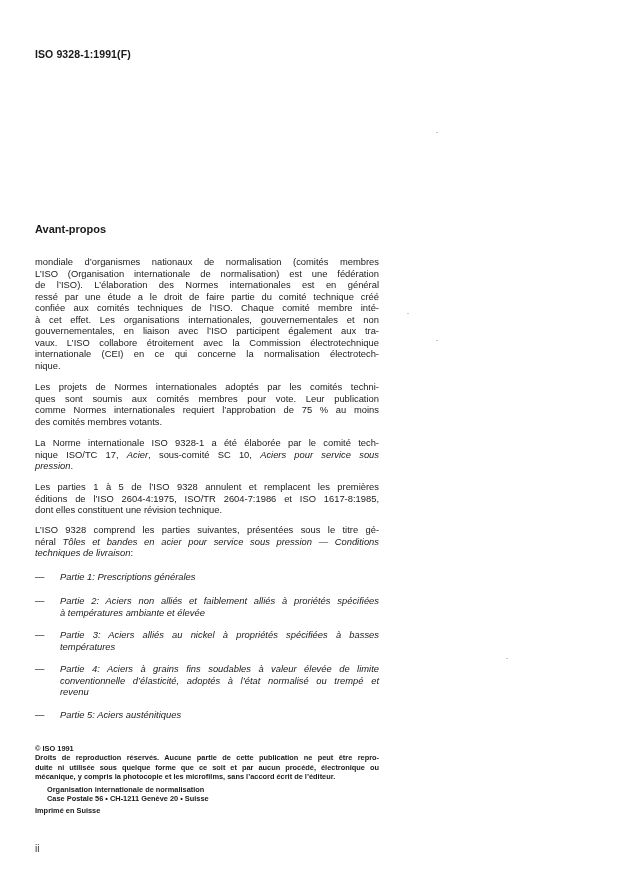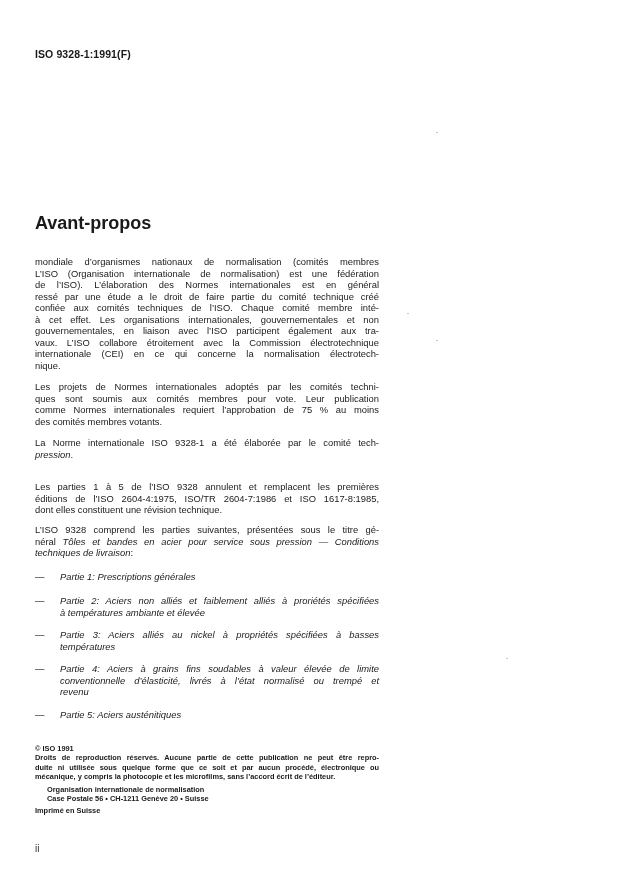--- a/index.html
+++ b/index.html
@@ -1,20 +1,20 @@
 <!DOCTYPE html>
 <html><head>
 <meta charset="utf-8">
 <style>
   html, body { margin: 0; padding: 0; background: #ffffff; }
   body { width: 620px; height: 876px; position: relative; overflow: hidden;
          font-family: "Liberation Sans", sans-serif; color: #1a1a1a; }
   .abs { position: absolute; text-align: right; }
   .doc-id { left: 35px; top: 48px; font-size: 10.5px; font-weight: bold; letter-spacing: 0.1px; }
-  .heading { left: 35px; top: 213px; font-size: 18px; font-weight: bold; }
+  .heading { left: 35px; top: 223px; font-size: 11px; font-weight: bold; }
   .col { position: absolute; left: 35px; width: 344px; font-size: 9.4px; line-height: 11.55px; }
   .line { display: block; white-space: nowrap; text-align: justify; text-align-last: justify; height: 11.55px; }
   .line.last { text-align-last: left; }
   .it { font-style: italic; }
   .bullet { position: absolute; left: 35px; width: 344px; font-size: 9.4px; line-height: 11.55px; font-style: italic; }
   .bullet .dash { position: absolute; left: 0; top: 0; font-style: normal; }
   .bullet .btext { position: absolute; left: 25px; width: 319px; }
   .fine { position: absolute; left: 35px; width: 344px; font-size: 7.4px; line-height: 9.4px; }
   .fine .line { height: 9.4px; font-weight: bold; }
   .indent { padding-left: 12px; }
@@ -43,20 +43,21 @@
 
 <div class="col" style="top:381px;">
   <span class="line">Les projets de Normes internationales adoptés par les comités techni-</span>
   <span class="line">ques sont soumis aux comités membres pour vote. Leur publication</span>
   <span class="line">comme Normes internationales requiert l’approbation de 75 % au moins</span>
   <span class="line last">des comités membres votants.</span>
 </div>
 
 <div class="col" style="top:437px;">
   <span class="line">La Norme internationale ISO 9328-1 a été élaborée par le comité tech-</span>
+  <span class="line"><span>nique ISO/TC 17, </span><span class="it">Acier</span><span>, sous-comité SC 10, </span><span class="it">Aciers pour service sous</span></span>
   <span class="line last"><span class="it">pression</span><span>.</span></span>
 </div>
 
 <div class="col" style="top:481px;">
   <span class="line">Les parties 1 à 5 de l’ISO 9328 annulent et remplacent les premières</span>
   <span class="line">éditions de l’ISO 2604-4:1975, ISO/TR 2604-7:1986 et ISO 1617-8:1985,</span>
   <span class="line last">dont elles constituent une révision technique.</span>
 </div>
 
 <div class="col" style="top:524px;">
@@ -85,21 +86,21 @@
   <div class="btext">
     <span class="line">Partie 3:  Aciers alliés au nickel à propriétés spécifiées à basses</span>
     <span class="line last">températures</span>
   </div>
 </div>
 
 <div class="bullet" style="top:663px;">
   <span class="dash">—</span>
   <div class="btext">
     <span class="line">Partie 4:  Aciers à grains fins soudables à valeur élevée de limite</span>
-    <span class="line">conventionnelle d’élasticité, livrés à l’état normalisé ou trempé et</span>
+    <span class="line">conventionnelle d’élasticité, adoptés à l’état normalisé ou trempé et</span>
     <span class="line last">revenu</span>
   </div>
 </div>
 
 <div class="bullet" style="top:709px;">
   <span class="dash">—</span>
   <div class="btext">
     <span class="line last">Partie 5:  Aciers austénitiques</span>
   </div>
 </div>

